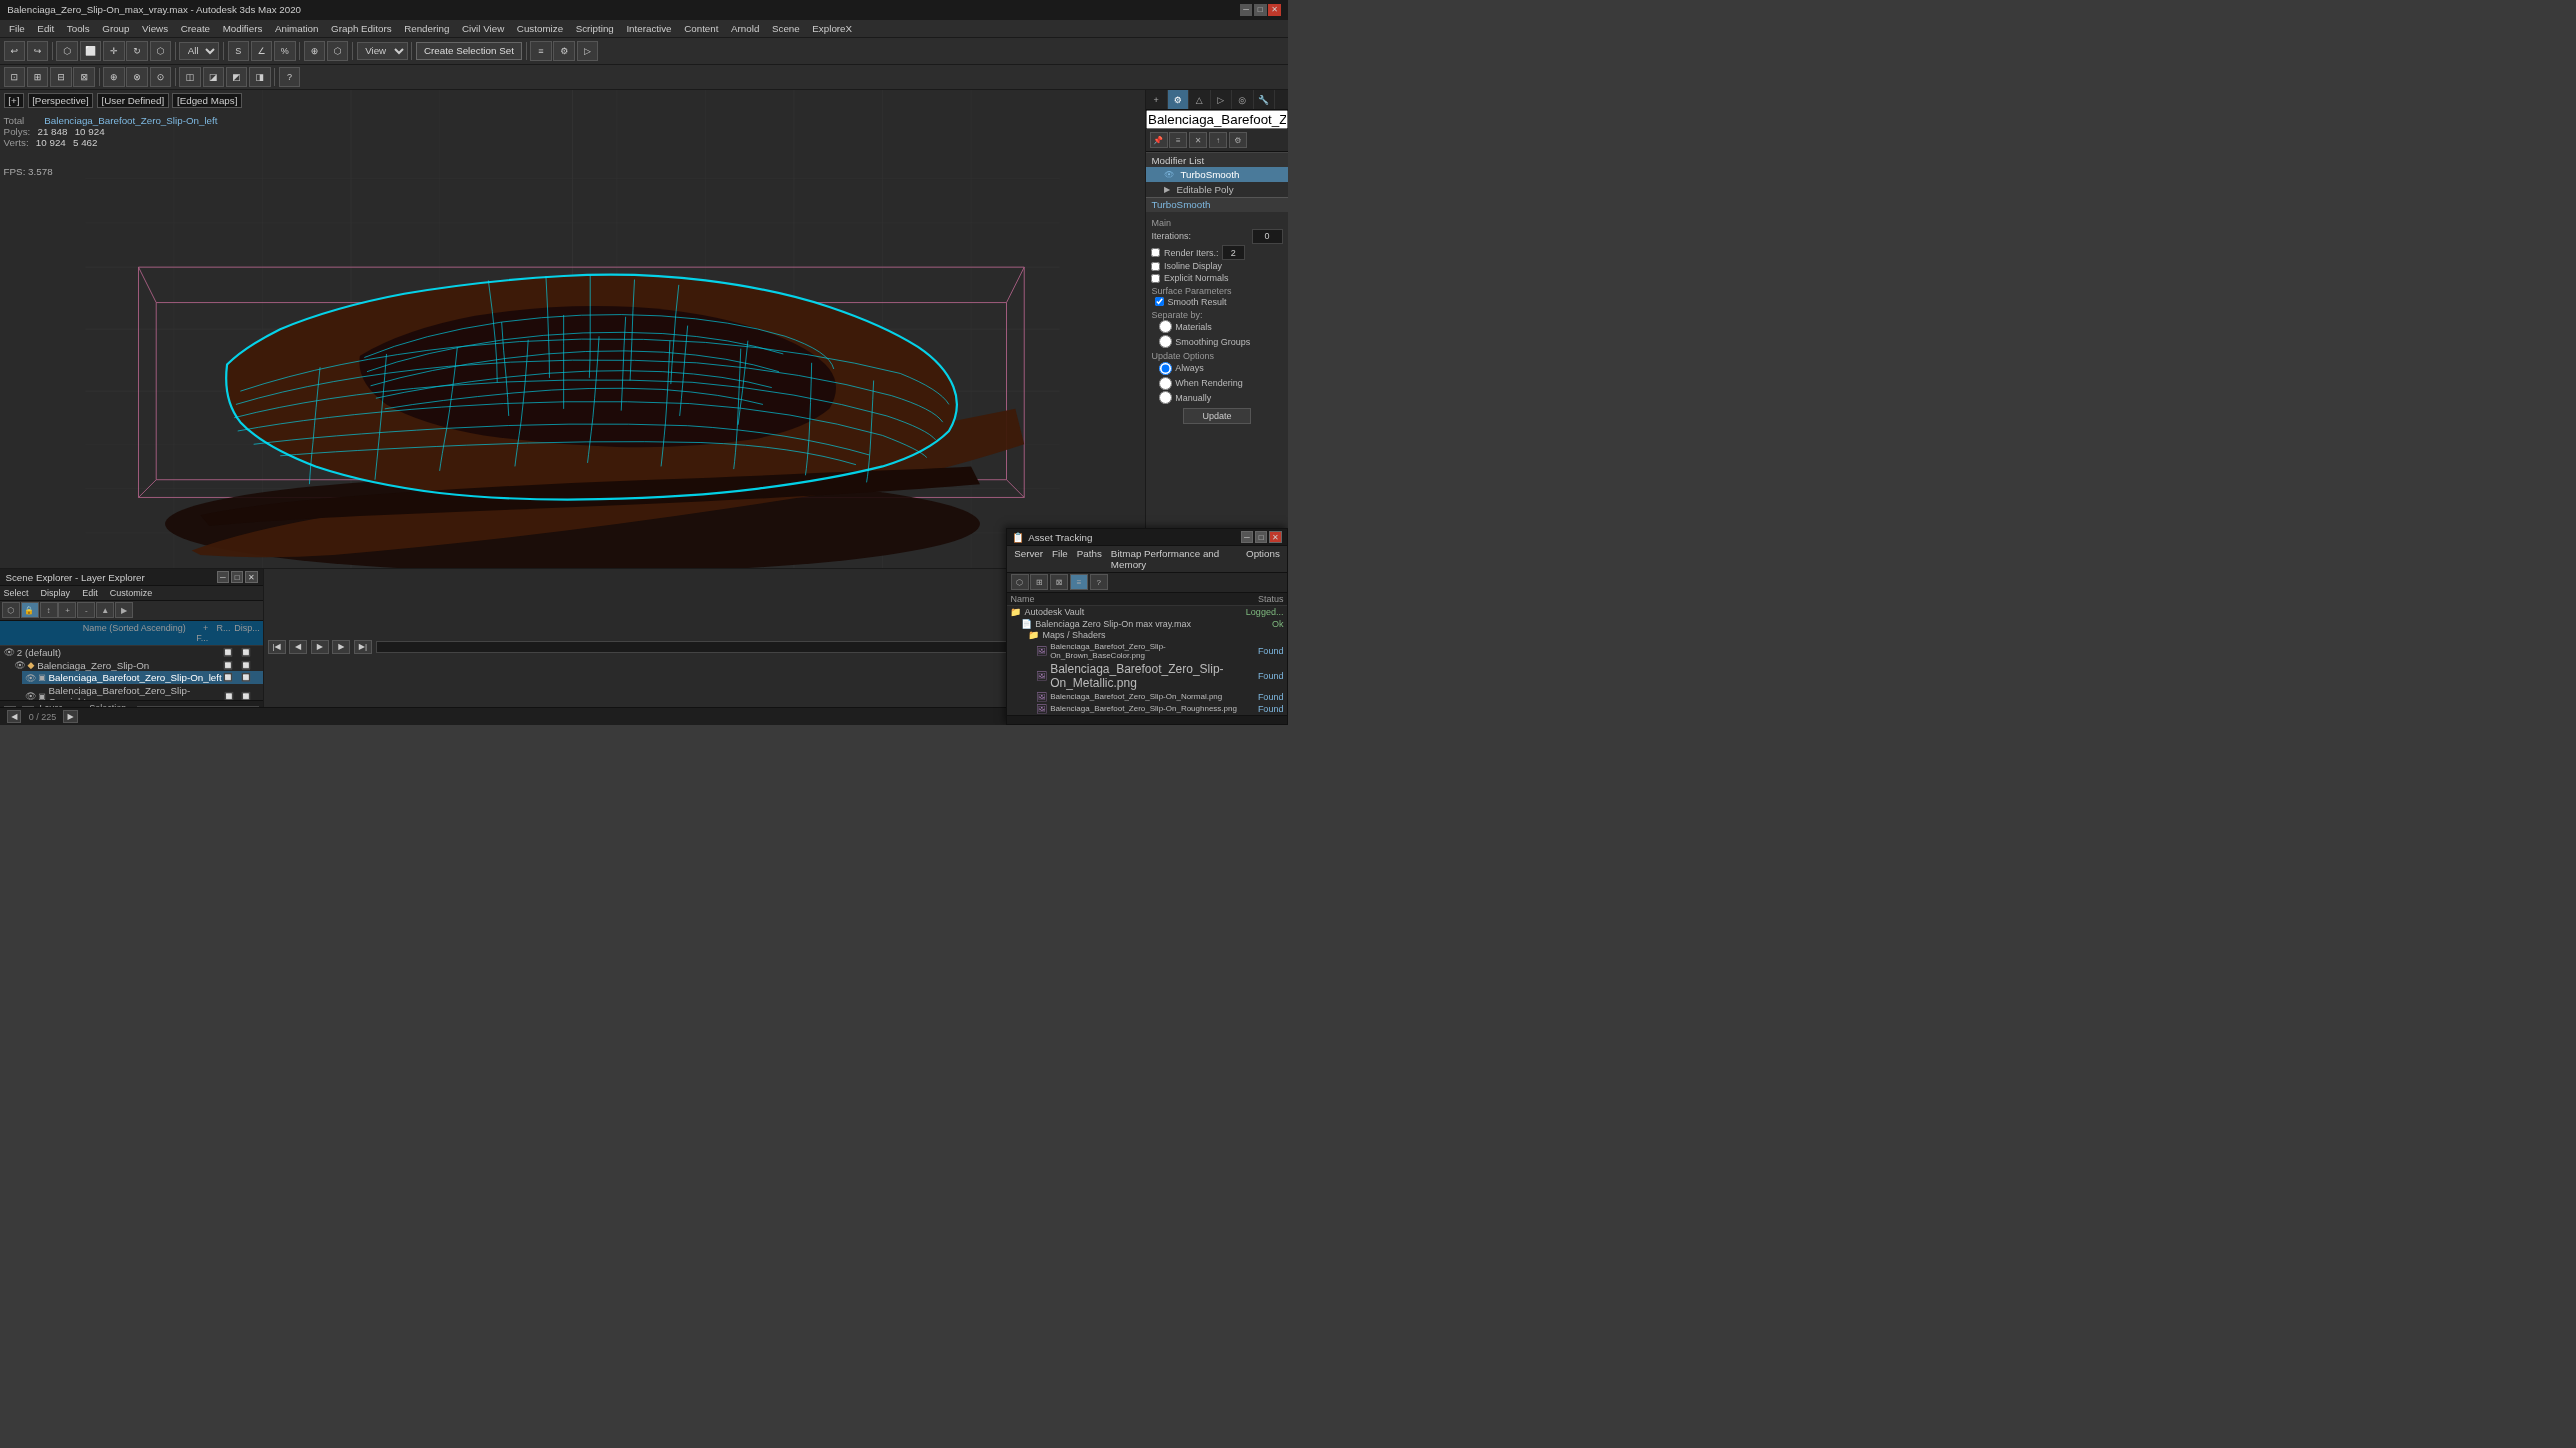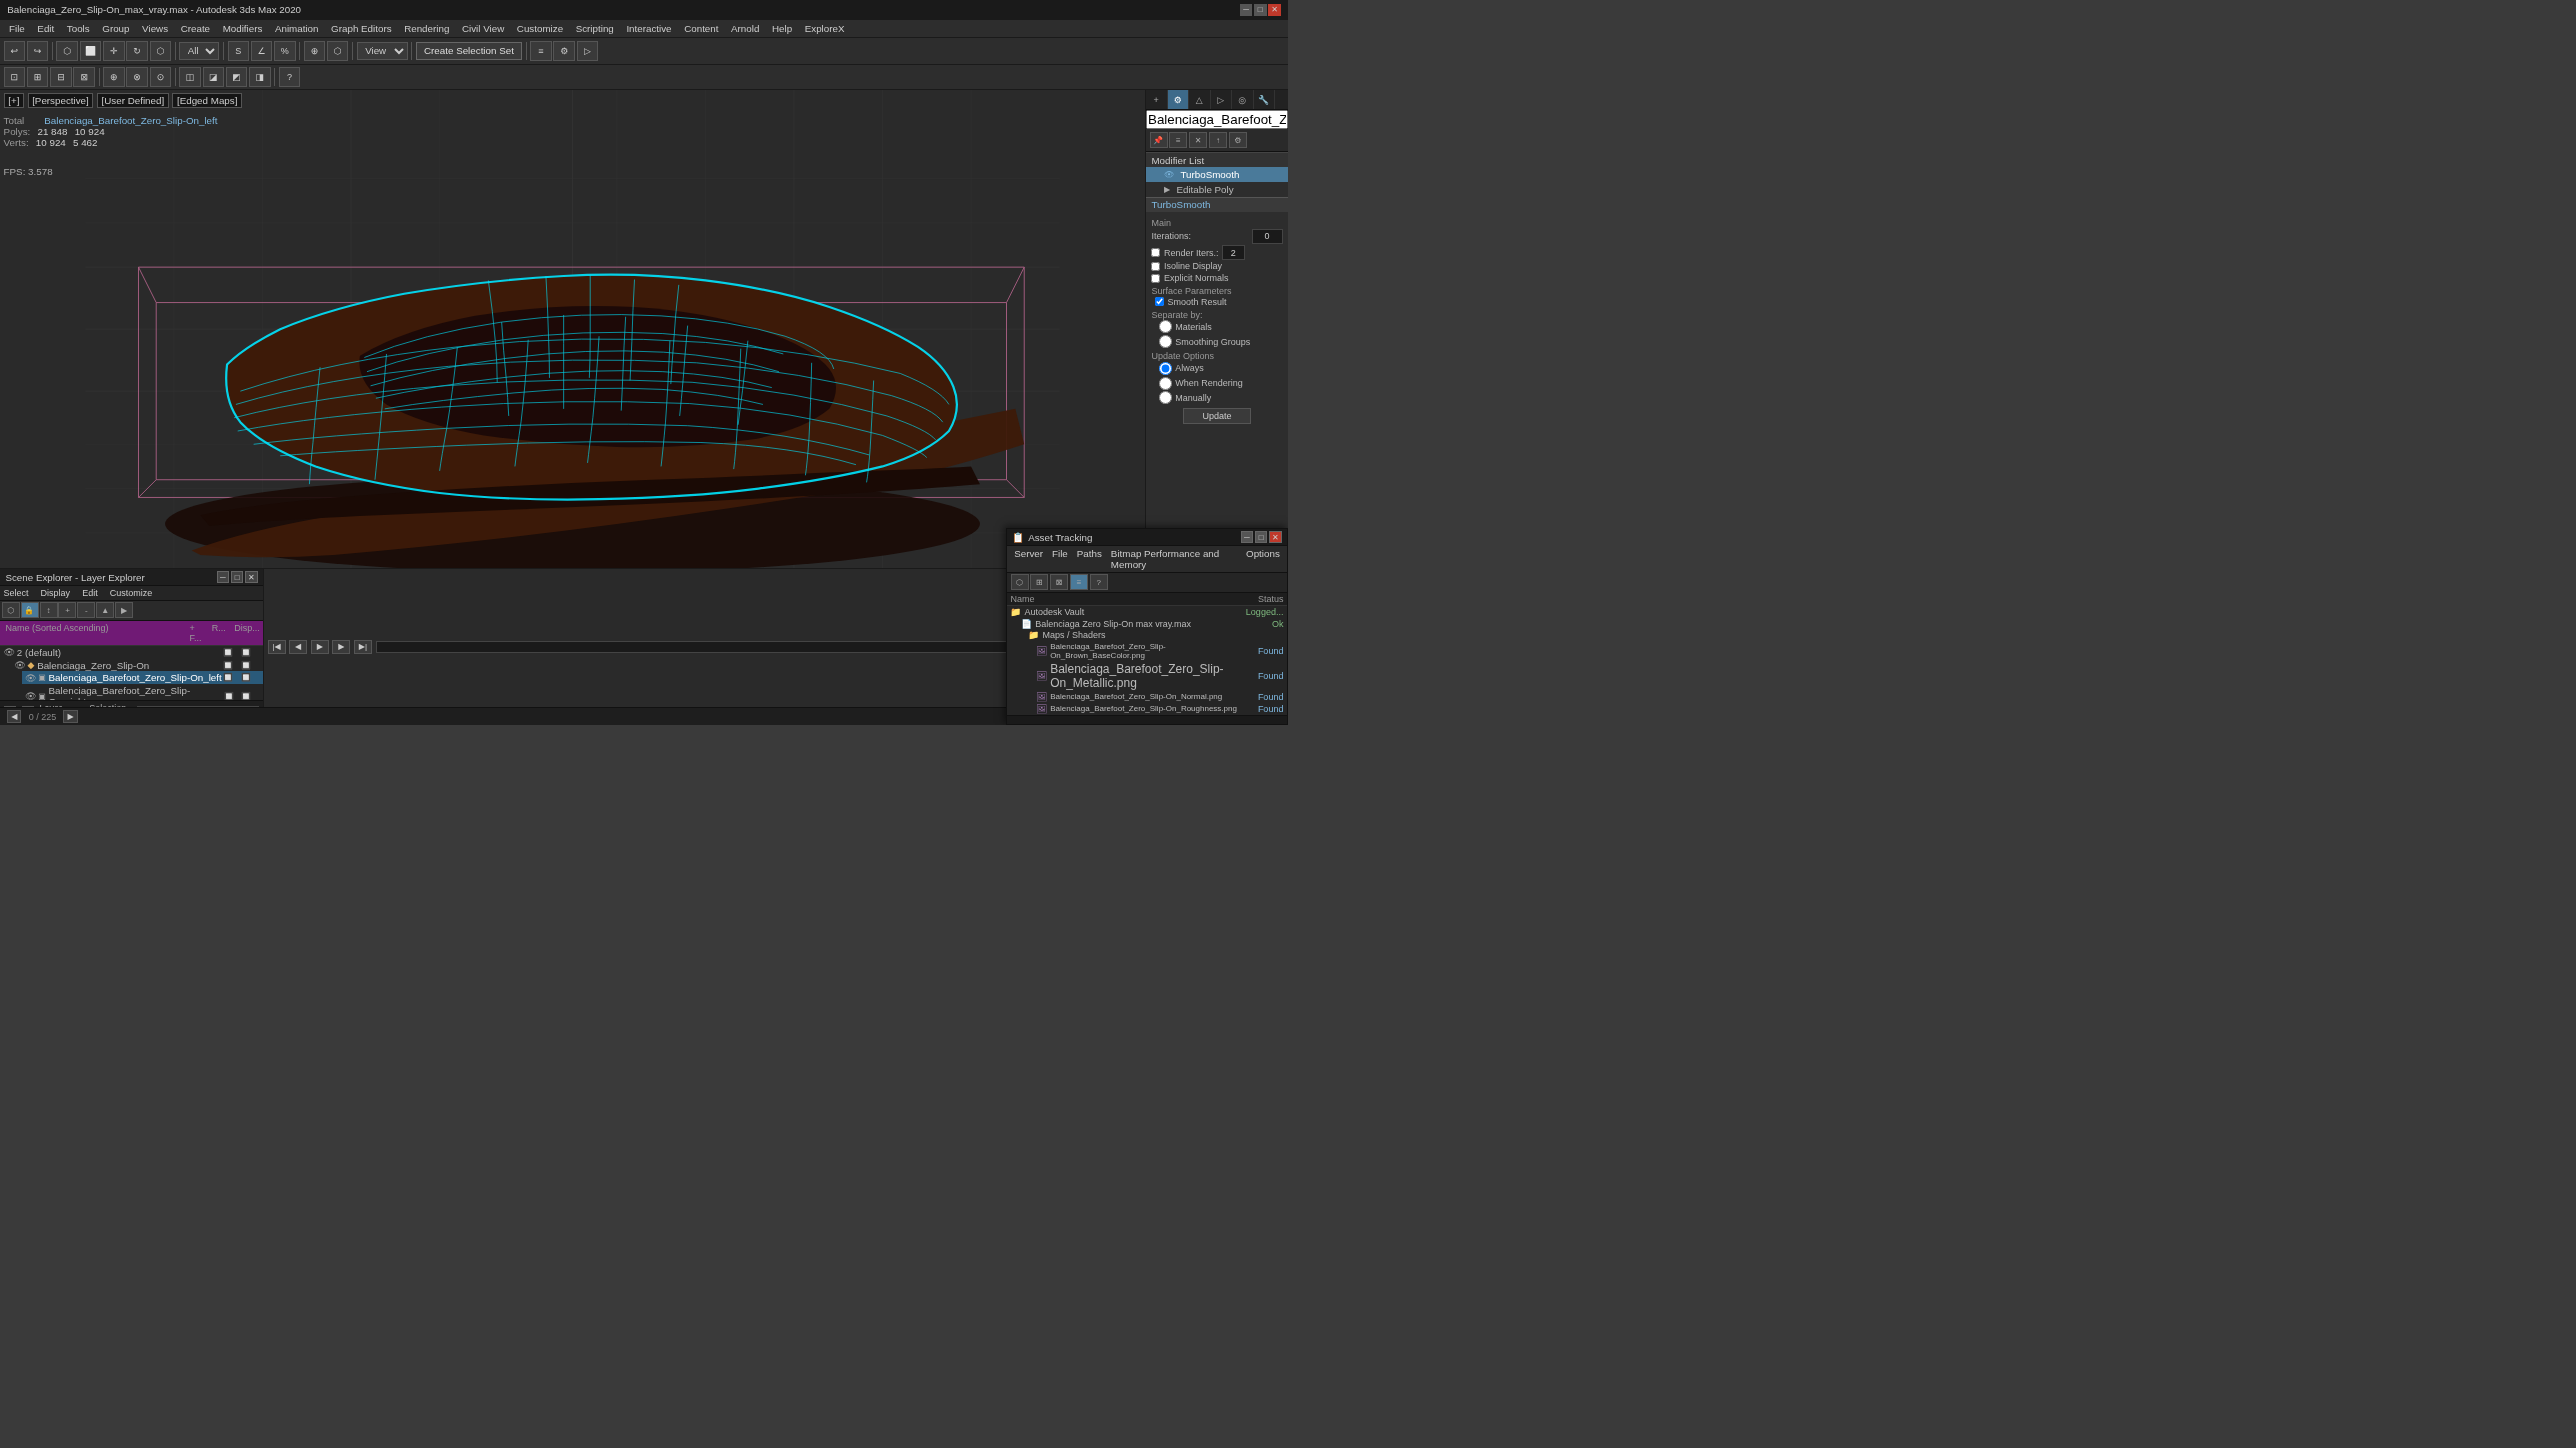--- a/index.html
+++ b/index.html
@@ -336,23 +336,24 @@
       cursor: pointer;
       display: flex;
       align-items: center;
       justify-content: center;
       font-size: 8px;
       color: #aaa;
     }
 
     .se-columns {
       display: flex;
-      background: #701a75;
+      background: #0c4a6e;
       padding: 0.9px 3.6px;
       border-bottom: 0.9px solid #333;
+      text-align: right;
     }
     .se-col {
       font-size: 9px;
       color: #999;
       padding: 0.9px 1.8px;
     }
     .se-col-name { flex: 1; }
     .se-col-f { width: 22.4px; }
     .se-col-r { width: 22.4px; }
     .se-col-d { width: 27px; }
@@ -604,21 +605,21 @@
     <span class="menu-item">Modifiers</span>
     <span class="menu-item">Animation</span>
     <span class="menu-item">Graph Editors</span>
     <span class="menu-item">Rendering</span>
     <span class="menu-item">Civil View</span>
     <span class="menu-item">Customize</span>
     <span class="menu-item">Scripting</span>
     <span class="menu-item">Interactive</span>
     <span class="menu-item">Content</span>
     <span class="menu-item">Arnold</span>
-    <span class="menu-item">Help</span>
+    <span class="menu-item">Scene</span>
     <span class="menu-item">ExploreX</span>
   </div>
 
 <div id="toolbar-1">
 
   <button class="tb-btn">↩</button>
   <button class="tb-btn">↪</button>
   <div class="tb-separator"></div>
   <button class="tb-btn">⬡</button>
   <button class="tb-btn">⬜</button>

